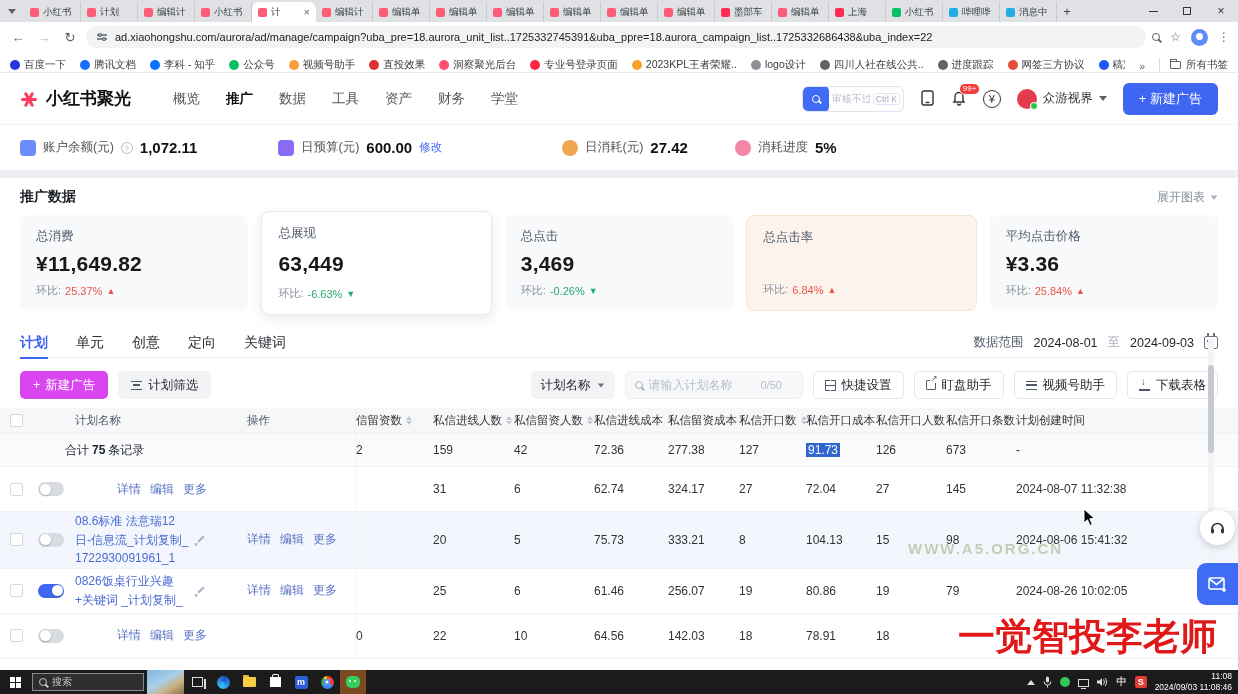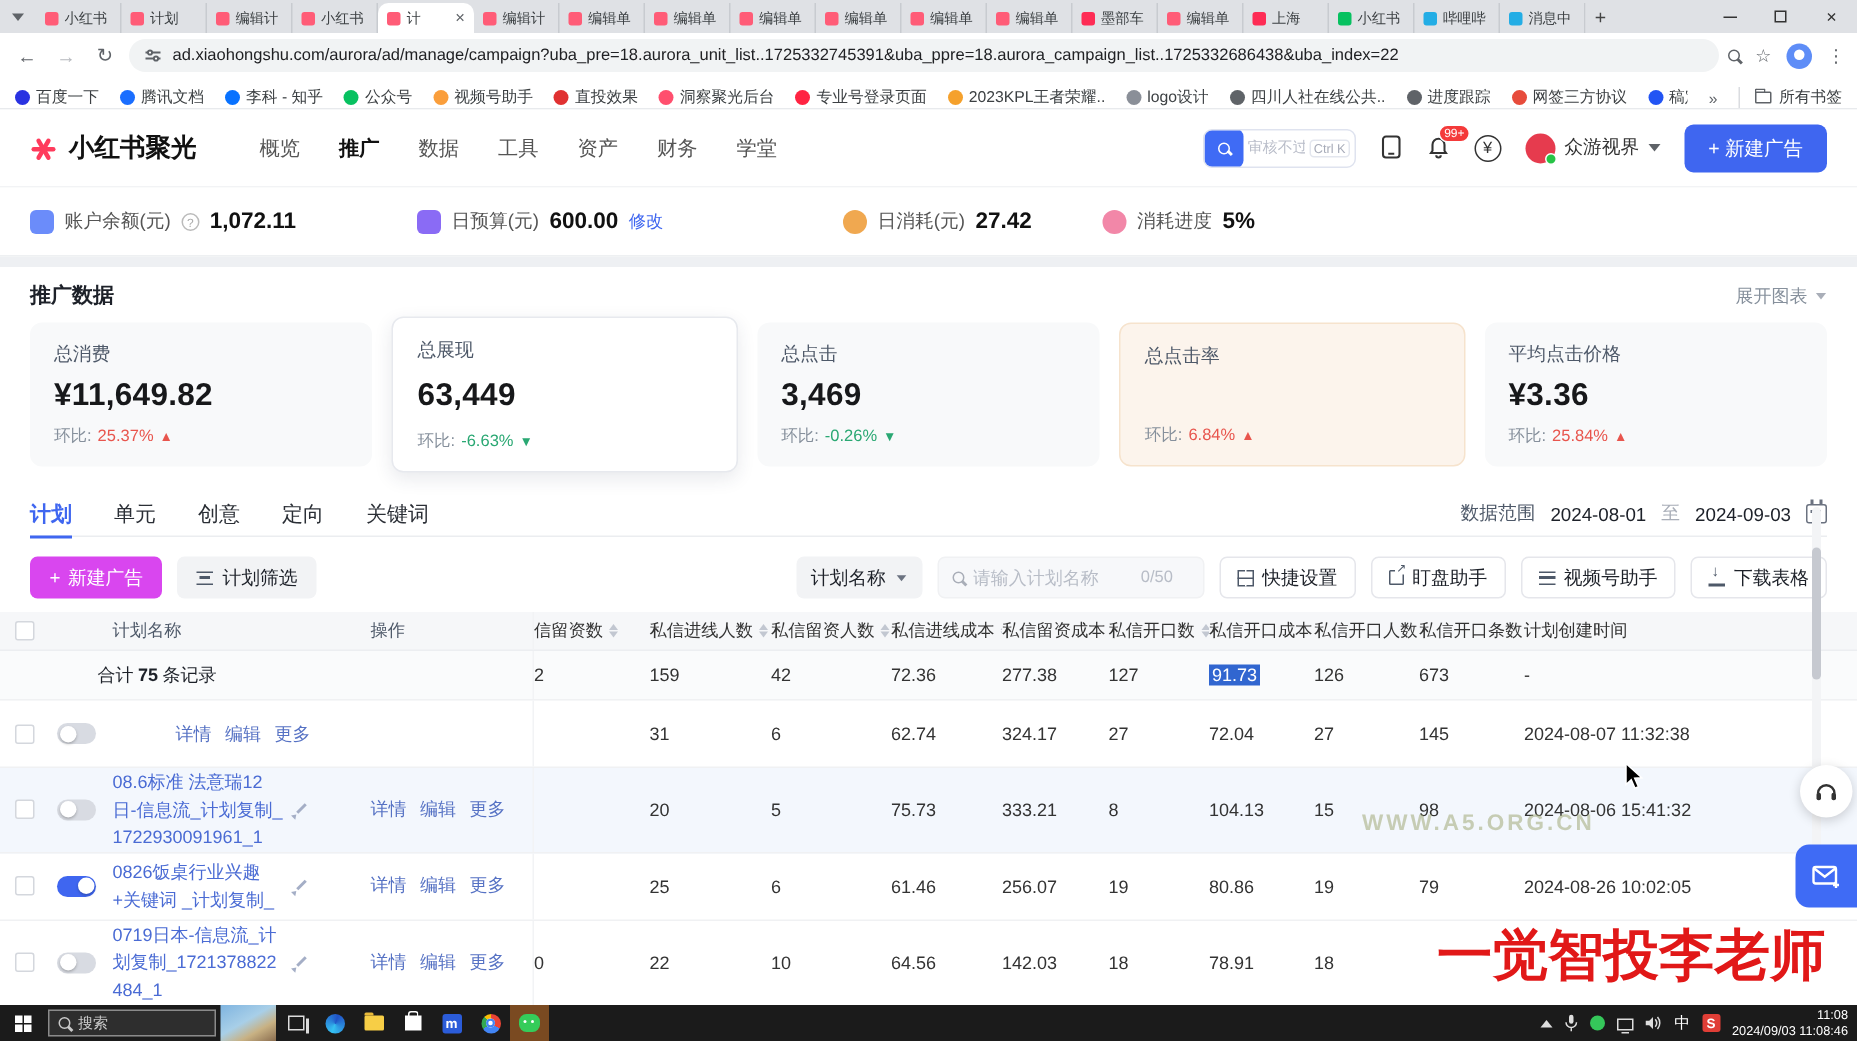--- a/index.html
+++ b/index.html
@@ -878,24 +878,20 @@
             </div>
 
             <div class="trow drow">
               <div class="fixed">
                 <span class="fcb">
                   <span class="cb"></span>
                 </span>
                 <span class="ftg">
                   <span class="tgl"></span>
                 </span>
-                <span class="fnm">
-                  <span class="name">0719日本-信息流_计划复制_1721378822484_1</span>
-                  <span class="pencil"></span>
-                </span>
                 <span class="fop">
                   <span class="oplink">详情</span>
                   <span class="oplink">编辑</span>
                   <span class="oplink">更多</span>
                 </span>
               </div>
               <div class="scols">
                 <div class="scol">0</div>
                 <div class="scol">22</div>
                 <div class="scol">10</div>

